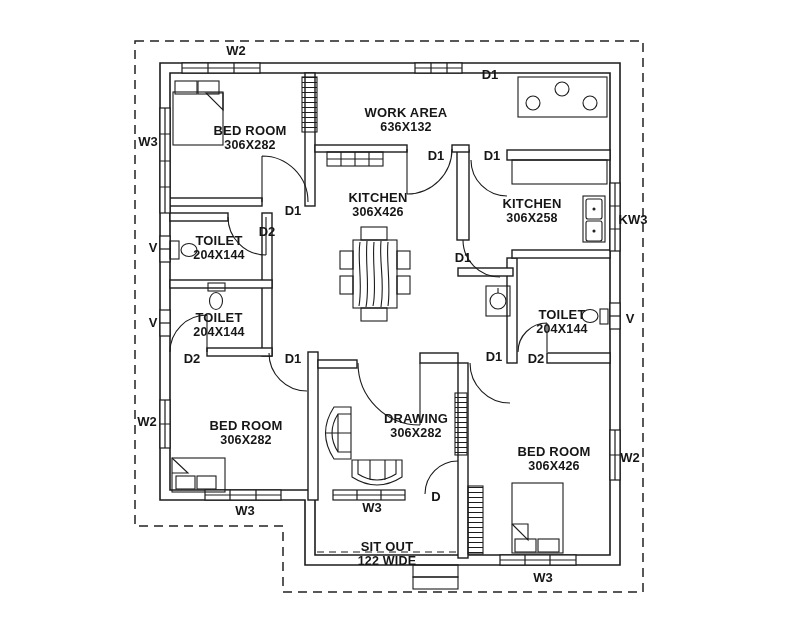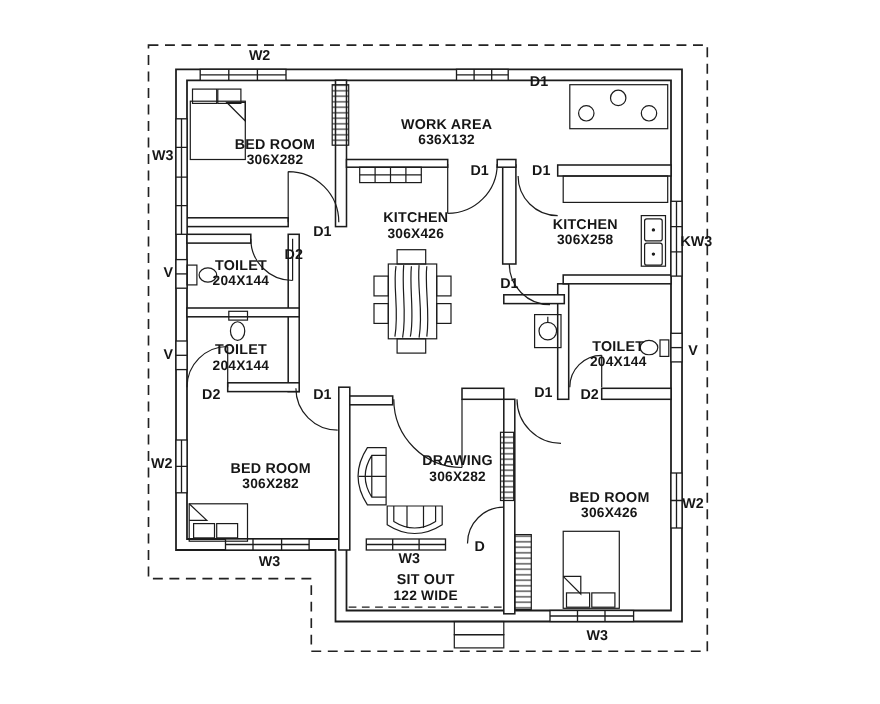--- a/index.html
+++ b/index.html
@@ -255,21 +255,21 @@
       <div class="size">306X282</div>
   </div>
   <div class="room-label" style="left:416px;top:426px">
     <div>DRAWING</div>
       <div class="size">306X282</div>
   </div>
   <div class="room-label" style="left:554px;top:459px">
     <div>BED ROOM</div>
       <div class="size">306X426</div>
   </div>
-  <div class="room-label" style="left:387px;top:534px">
+  <div class="room-label" style="left:387px;top:554px">
     <div>SIT OUT</div>
       <div class="size">122 WIDE</div>
   </div>
 
   <div class="marker" style="left:236px;top:50px">W2</div>
   <div class="marker" style="left:147px;top:421px">W2</div>
   <div class="marker" style="left:630px;top:457px">W2</div>
   <div class="marker" style="left:148px;top:141px">W3</div>
   <div class="marker" style="left:245px;top:510px">W3</div>
   <div class="marker" style="left:372px;top:507px">W3</div>

